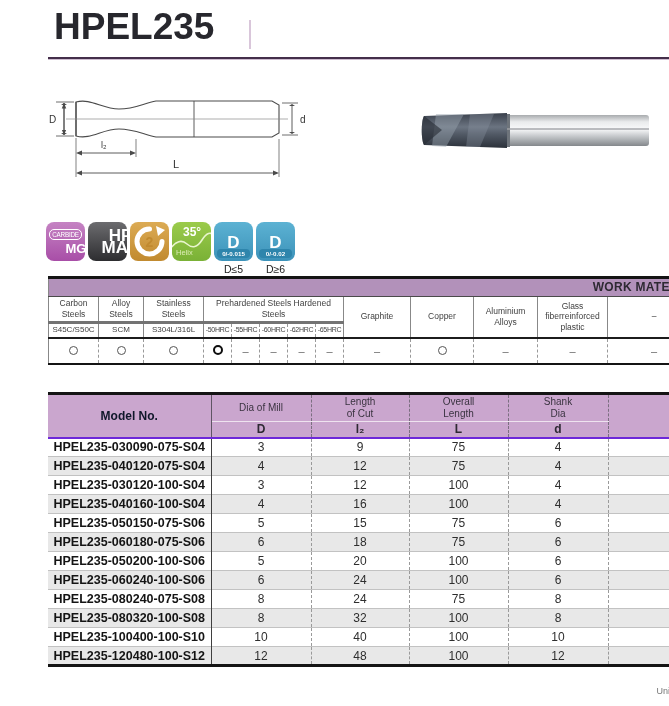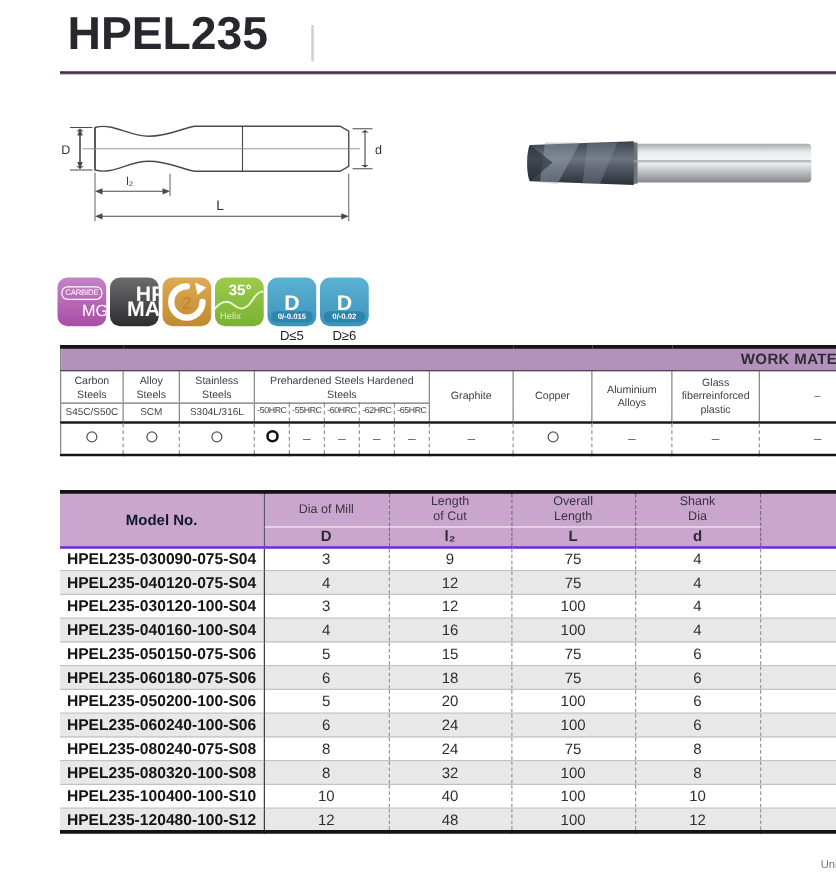--- a/index.html
+++ b/index.html
@@ -16,21 +16,21 @@
   
   .drawing { position: absolute; left: 6px; top: 78px; }
   .photo { position: absolute; left: 368px; top: 104px; }
 
   
   .badges { position: absolute; left: 6px; top: 222px; display: flex; gap: 3px; }
   .badge { width: 39px; height: 39px; border-radius: 8px; position: relative; overflow: hidden;
            display: flex; flex-direction: column; align-items: center; justify-content: center; }
   .badge-carbide { background: linear-gradient(#c583c3, #a84ea7); gap: 2px; }
   .badge-carbide .tag { font-size: 6.3px; color: #fff; border: 1px solid #fff; border-radius: 5px; padding: 0 2px; line-height: 9px; letter-spacing: -0.2px; }
-  .badge-carbide .grade { font-size: 13px; font-weight: normal; color: #fff; line-height: 13px; padding-left: 21px; }
+  .badge-carbide .grade { font-size: 13px; font-weight: bold; color: #fff; line-height: 13px; padding-left: 21px; }
   .badge-hpmax { background: linear-gradient(#6c6c6f, #2d2d30); }
   .badge-hpmax span { font-size: 17px; font-weight: bold; color: #fff; line-height: 12px; padding-left: 26px; }
   .badge-flute { background: linear-gradient(#dcab54, #c18a2f); }
   .badge-helix { background: linear-gradient(#9bcb4b, #7ab136); }
   .badge-helix .angle { position: absolute; top: 3px; left: 11px; font-size: 12px; font-weight: bold; color: #fff; }
   .badge-helix .helixlbl { position: absolute; bottom: 4px; left: 4px; font-size: 7.5px; color: #dcedb6; }
   .badge-tol { background: linear-gradient(#5cb2d3, #3c92b9); }
   .badge-tol .bigD { font-size: 17px; font-weight: bold; color: #fff; line-height: 17px; margin-top: 1px; }
   .badge-tol .tolband { position: absolute; bottom: 3px; left: 3px; right: 3px; background: #2e85ac; border-radius: 4px;
                         font-size: 6.2px; font-weight: bold; color: #fff; text-align: center; line-height: 9px; }
@@ -46,21 +46,21 @@
   .circ.most { width: 10px; height: 10px; border: 2.4px solid #0e0e0e; }
   .dashcell { color: #666; }
 
   
   .wm-table { position: absolute; left: 8px; top: 276px; width: 653px; border-collapse: collapse; table-layout: fixed;
               border-top: 3px solid #141414; border-bottom: 2px solid #141414; border-left: 1px solid #888; border-right: 1px solid #888; }
   .wm-table .titlebar th { background: #b291ba; color: #2e2a33; font-weight: bold; font-size: 12px; text-align: right;
                            height: 19px; border-bottom: 1px solid #4a4a4a; letter-spacing: 0.3px; }
   .wm-table th { font-weight: normal; font-size: 8.5px; color: #3f3f3f; text-align: center; padding: 1px; line-height: 1.25; vertical-align: middle; }
   .wm-table .row-name th { height: 26px; }
-  .wm-table .row-name .has-sub { border-bottom: 1px solid #737373; }
+  .wm-table .row-name .has-sub { border-bottom: 3px solid #737373; }
   .wm-table .row-spec th { height: 15px; font-size: 8px; }
   .wm-table .row-spec .hrc { font-size: 7px; letter-spacing: -0.3px; padding: 0; }
   .wm-table .bl-s { border-left: 1px solid #888; }
   .wm-table .bl-d { border-left: 1px dashed #999; }
   .wm-table .row-values td { height: 26px; text-align: center; vertical-align: middle; border-top: 2px solid #1c1c1c; font-size: 11px; }
   .wm-table .row-values td + td { border-left: 1px dashed #999; }
 
   
   .spec-table { position: absolute; left: 8px; top: 392px; width: 647px; border-collapse: collapse; table-layout: fixed;
                 border-top: 3px solid #141414; border-bottom: 3px solid #141414; }

